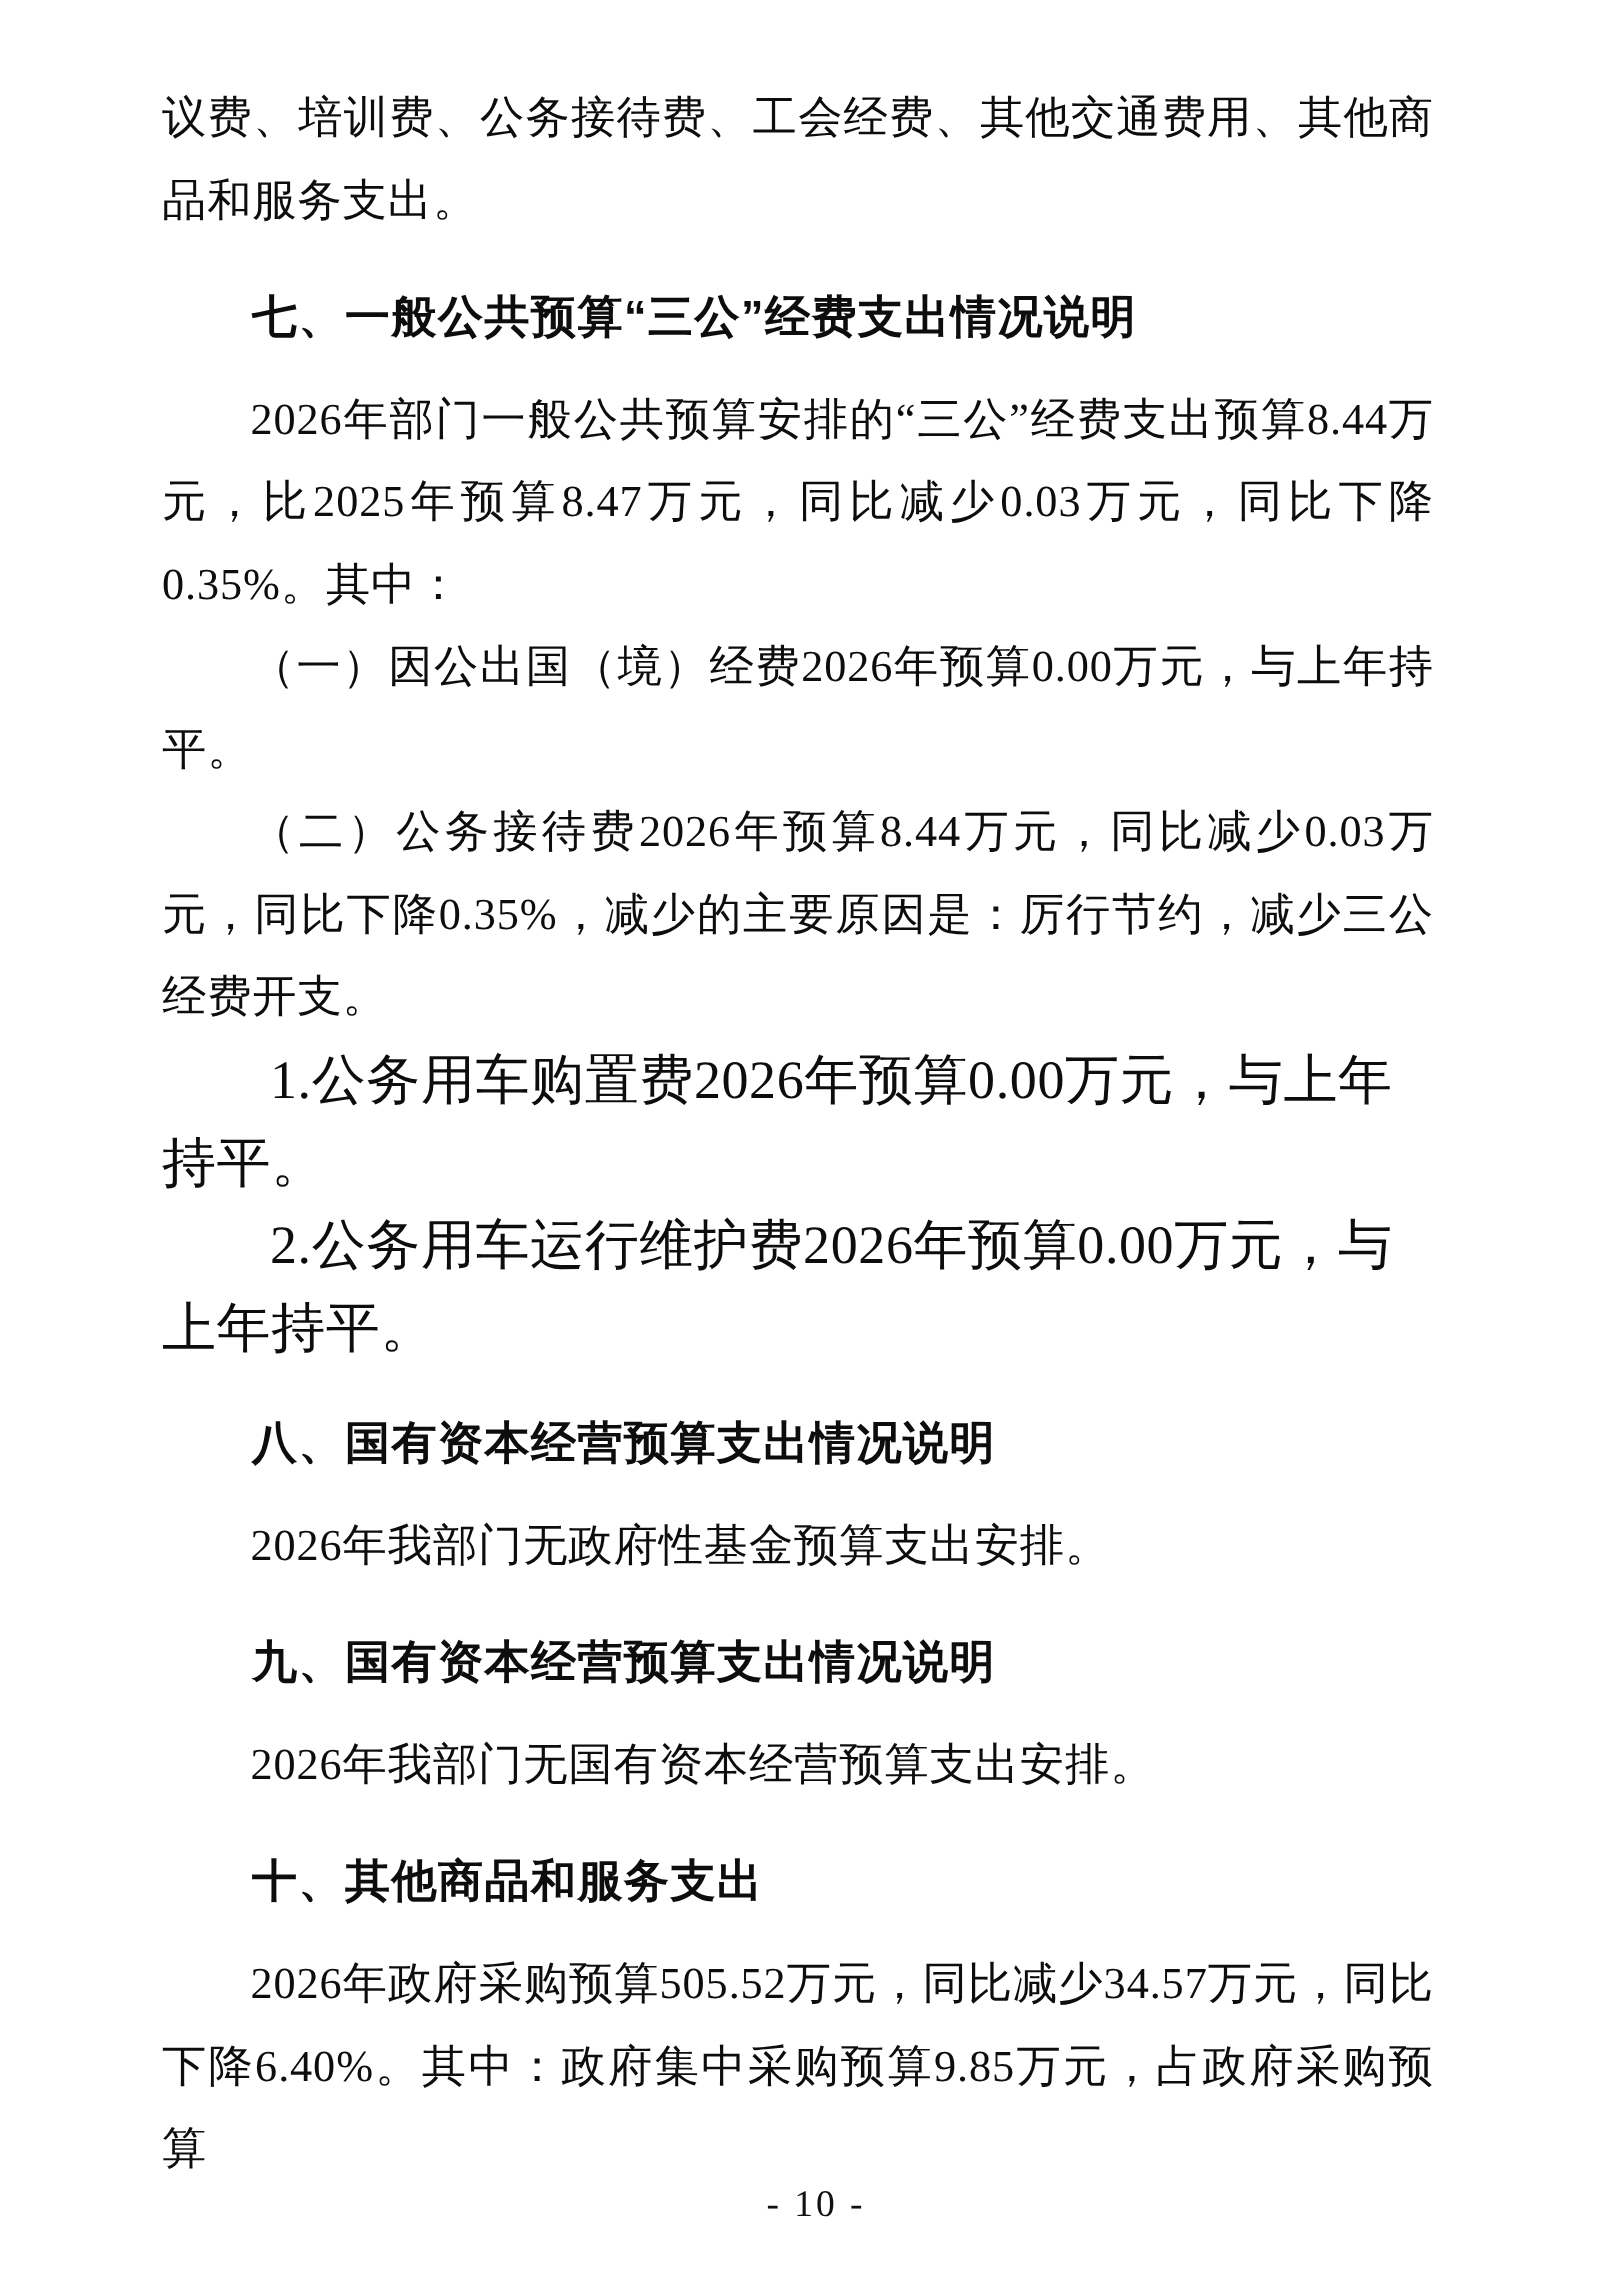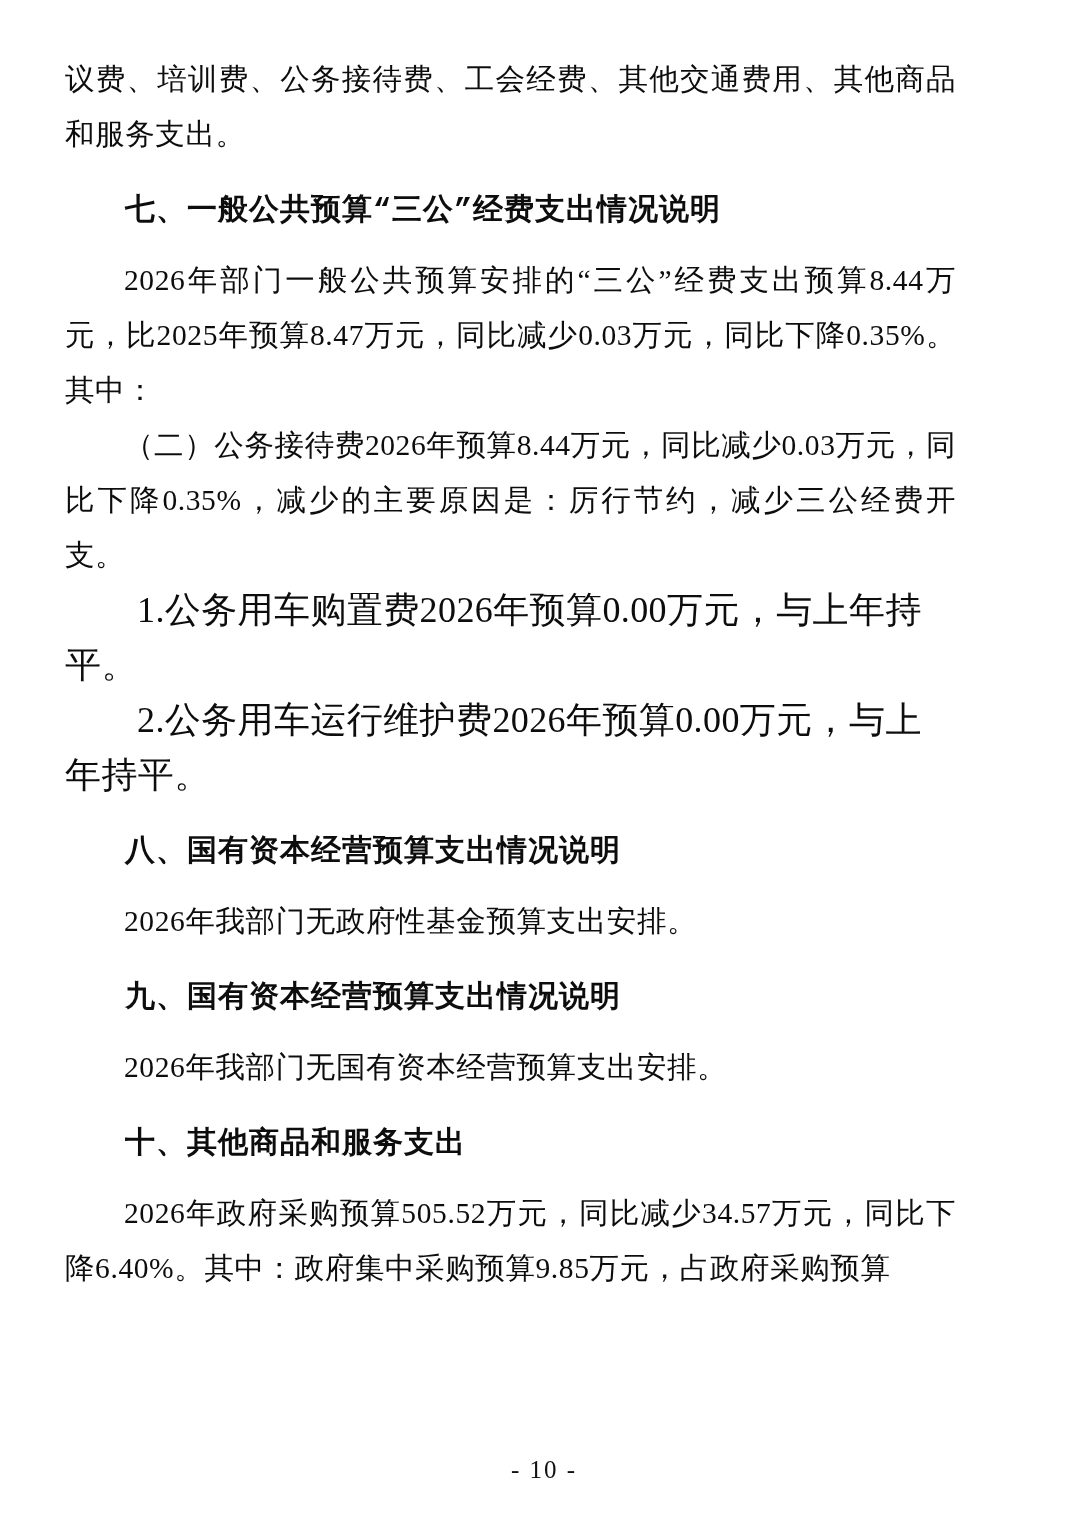--- a/index.html
+++ b/index.html
@@ -12,39 +12,39 @@
     height: 1520px;
     font-family: "Liberation Serif", "DejaVu Serif", serif;
     color: #0d0d0d;
     position: relative;
     overflow: hidden;
   }
   .page {
     width: 1074px;
     height: 1520px;
     box-sizing: border-box;
-    padding: 52px 118px 0 65px;
+    padding: 52px 118px 0 108px;
     position: relative;
   }
   .para {
     font-size: 29.5px;
     line-height: 55px;
     text-align: justify;
     text-justify: inter-ideograph;
     margin: 0;
     letter-spacing: 0.6px;
   }
   .indent {
     text-indent: 2em;
   }
   .heading {
     font-size: 30px;
     line-height: 55px;
     font-weight: bold;
-    font-family: Liberation Mono, monospace;
+    font-family: Liberation Sans, sans-serif;
     margin: 0;
     text-indent: 2em;
     letter-spacing: 1px;
   }
   .gap-sm { height: 14px; }
   .gap-md { height: 22px; }
   .list-line {
     font-size: 36px;
     line-height: 55px;
     margin: 0;
@@ -70,20 +70,21 @@
 <div class="page">
 
   <p class="para">议费、培训费、公务接待费、工会经费、其他交通费用、其他商品和服务支出。</p>
 
   <div class="gap-md"></div>
   <h2 class="heading">七、一般公共预算“三公”经费支出情况说明</h2>
   <div class="gap-sm"></div>
 
   <p class="para indent">2026年部门一般公共预算安排的“三公”经费支出预算8.44万元，比2025年预算8.47万元，同比减少0.03万元，同比下降0.35%。其中：</p>
 
+  <p class="para indent">（一）因公出国（境）经费2026年预算0.00万元，与上年持平。</p>
 
   <p class="para indent">（二）公务接待费2026年预算8.44万元，同比减少0.03万元，同比下降0.35%，减少的主要原因是：厉行节约，减少三公经费开支。</p>
 
 
   <p class="list-line">1.公务用车购置费2026年预算0.00万元，与上年持平。</p>
 
   <p class="list-line">2.公务用车运行维护费2026年预算0.00万元，与上年持平。</p>
 
   <div class="gap-md"></div>
   <h2 class="heading">八、国有资本经营预算支出情况说明</h2>

